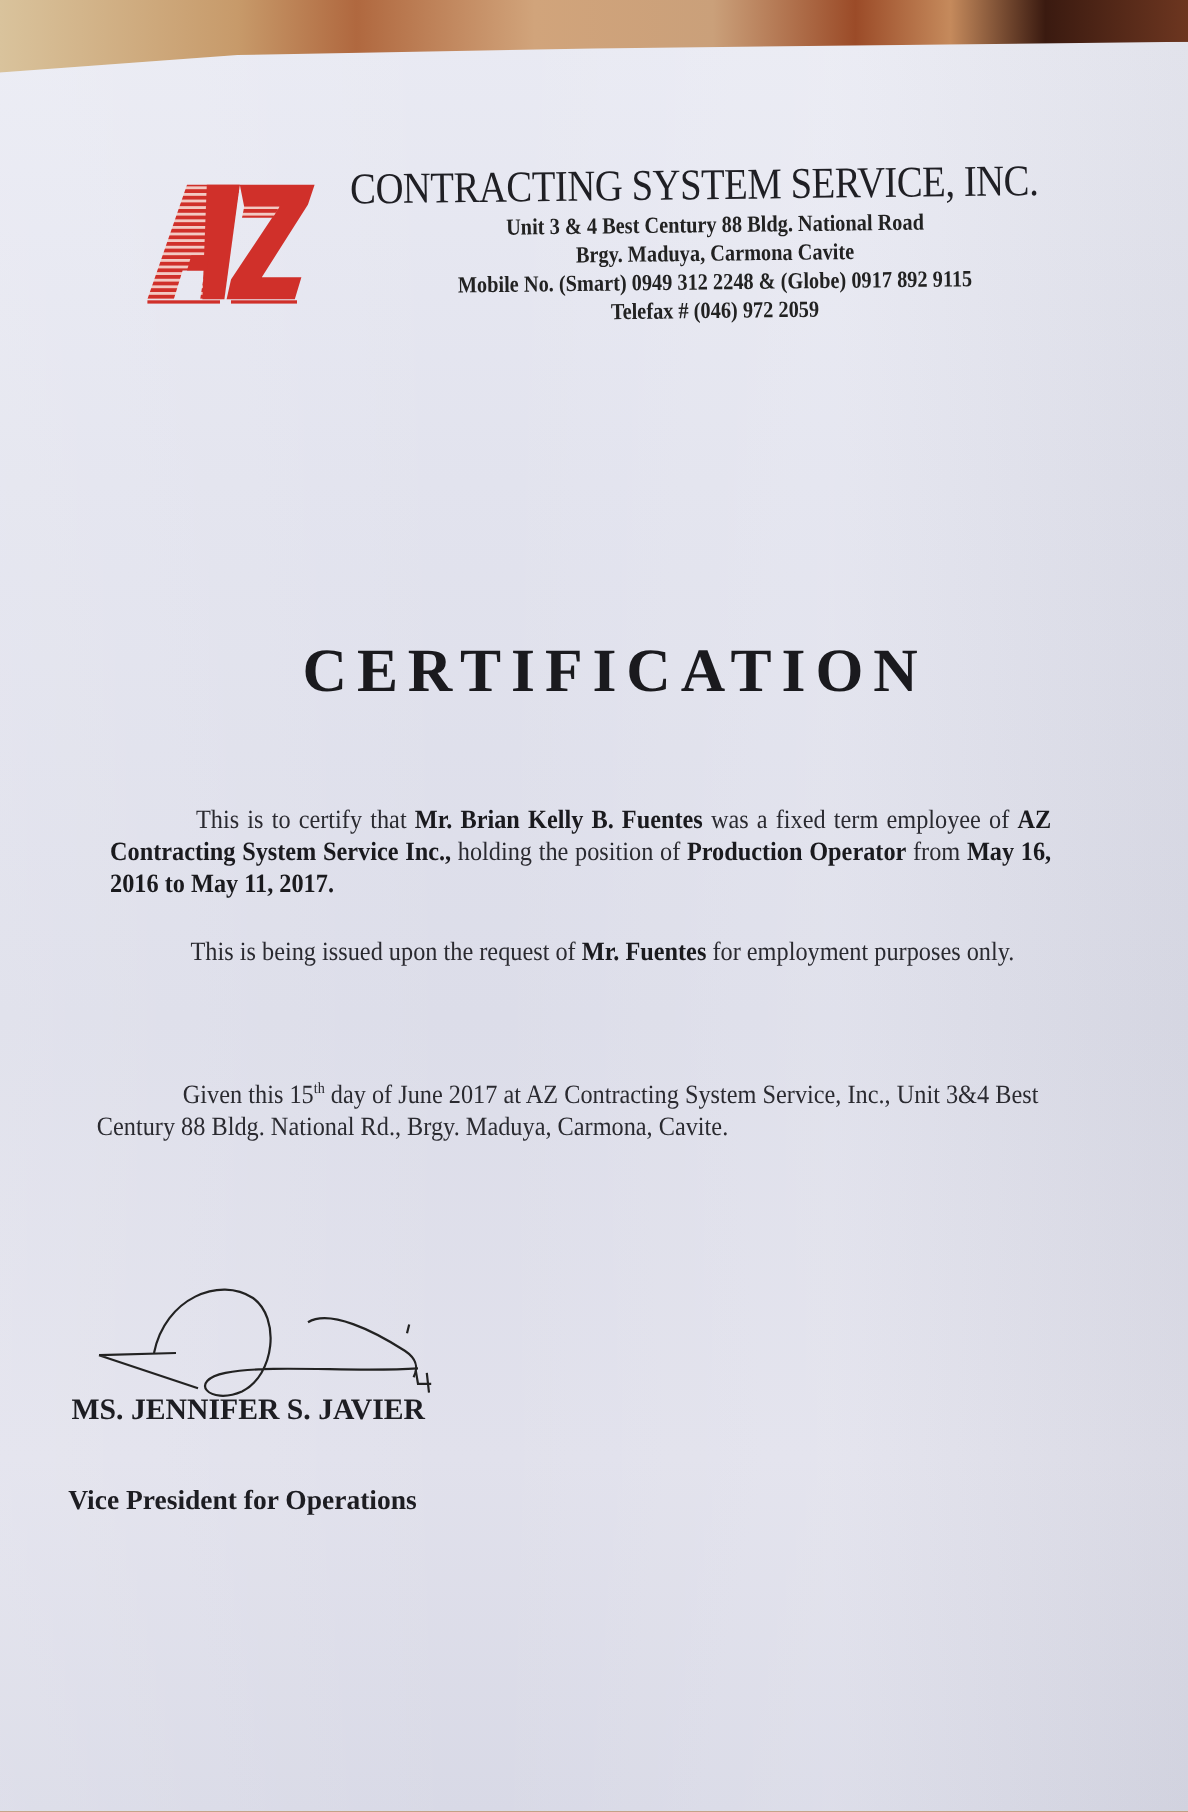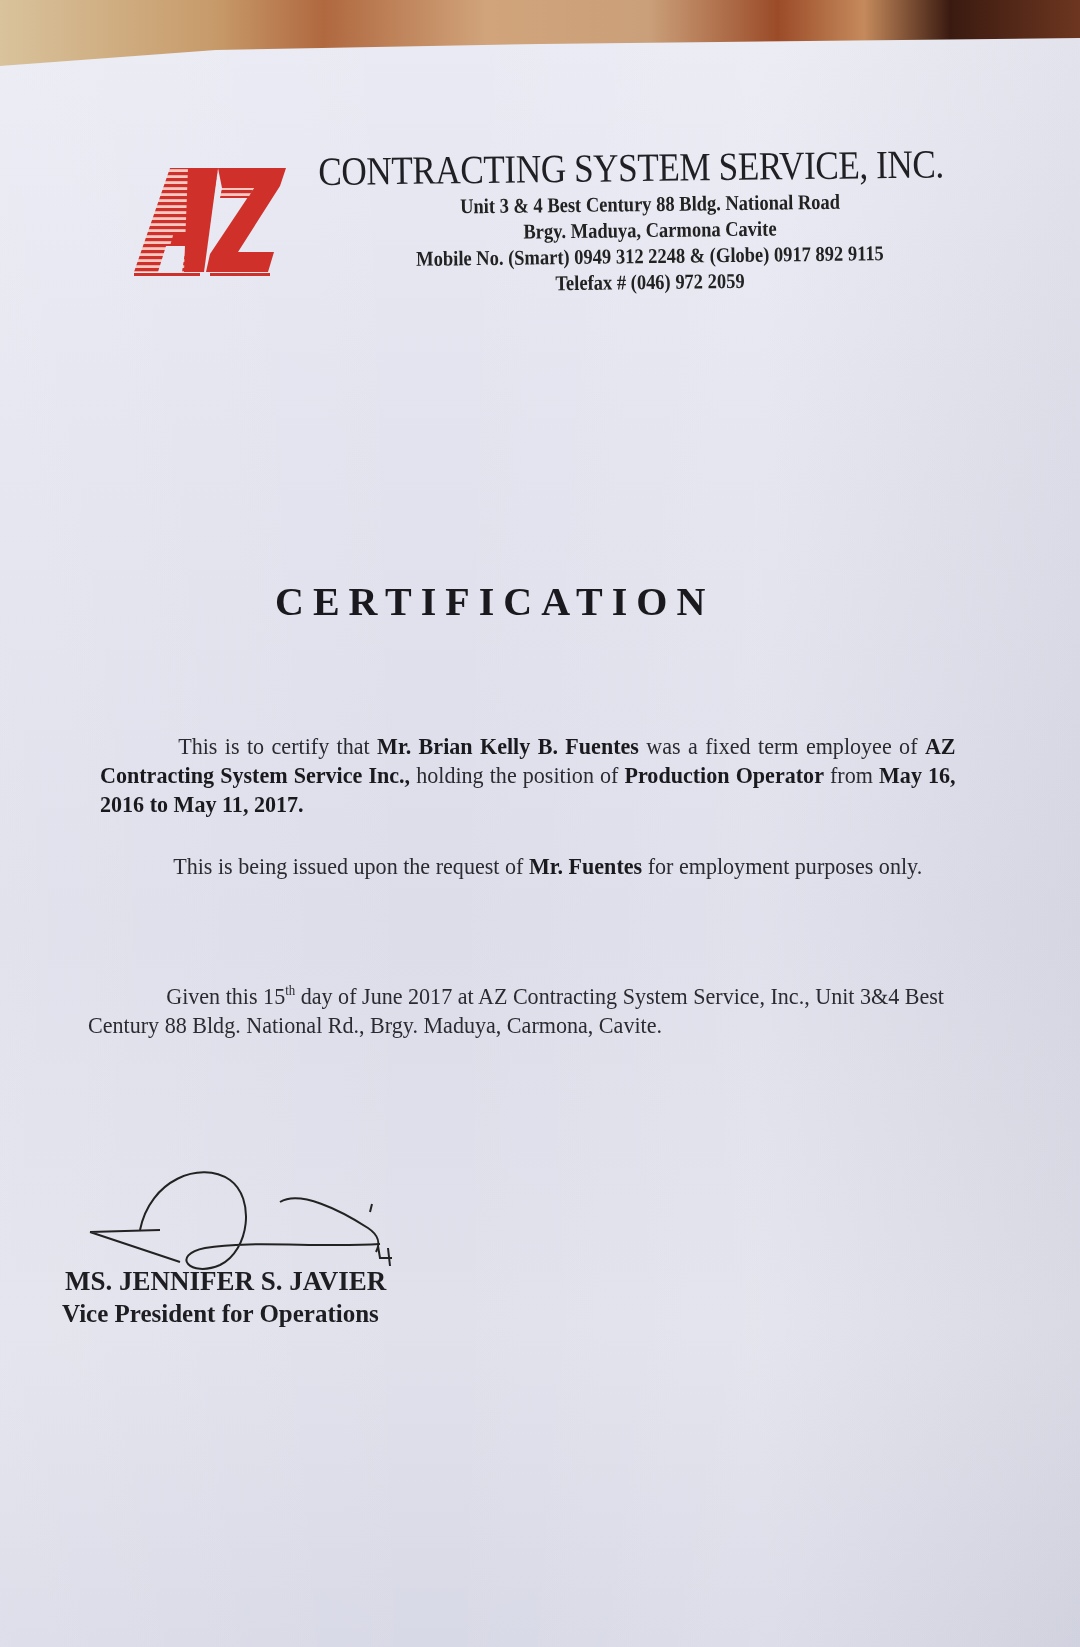--- a/index.html
+++ b/index.html
@@ -27,33 +27,33 @@
     font-size:40px; color:#1f1f24; letter-spacing:-0.5px; transform:scaleX(0.88); transform-origin:left top;
     white-space:nowrap; transform:rotate(-0.7deg) scaleX(0.88);
   }
   .addr {
     position:absolute; left:330px; width:640px; text-align:center;
     font-weight:bold; font-size:21px; color:#222; white-space:nowrap;
     transform:rotate(-0.7deg) scaleX(0.88); transform-origin:center;
   }
   .title {
     position:absolute; left:275px; top:578px; width:540px;
-    font-weight:bold; font-size:40px; letter-spacing:9px; color:#1a1a1e;
+    font-weight:bold; font-size:56px; letter-spacing:9px; color:#1a1a1e;
   }
   .para {
     position:absolute; font-size:24px; color:#2a2a30; line-height:29px;
     transform:scaleX(0.92); transform-origin:left top;
   }
   .para b { color:#1a1a1e; }
   .sig-svg { position:absolute; left:80px; top:1160px; width:340px; height:110px; }
   .sig-name {
     position:absolute; left:65px; top:1266px; font-weight:bold; font-size:27px; color:#1d1d22;
   }
   .sig-role {
-    position:absolute; left:62px; top:1300px; font-weight:bold; font-size:25px; color:#1d1d22;
+    position:absolute; left:62px; top:1351px; font-weight:bold; font-size:25px; color:#1d1d22;
   }
   sup { font-size:14px;margin-top:36px; }
 </style>
 </head>
 <body>
 
 <div class="desk"></div>
 
 <div class="paper"></div>
 

